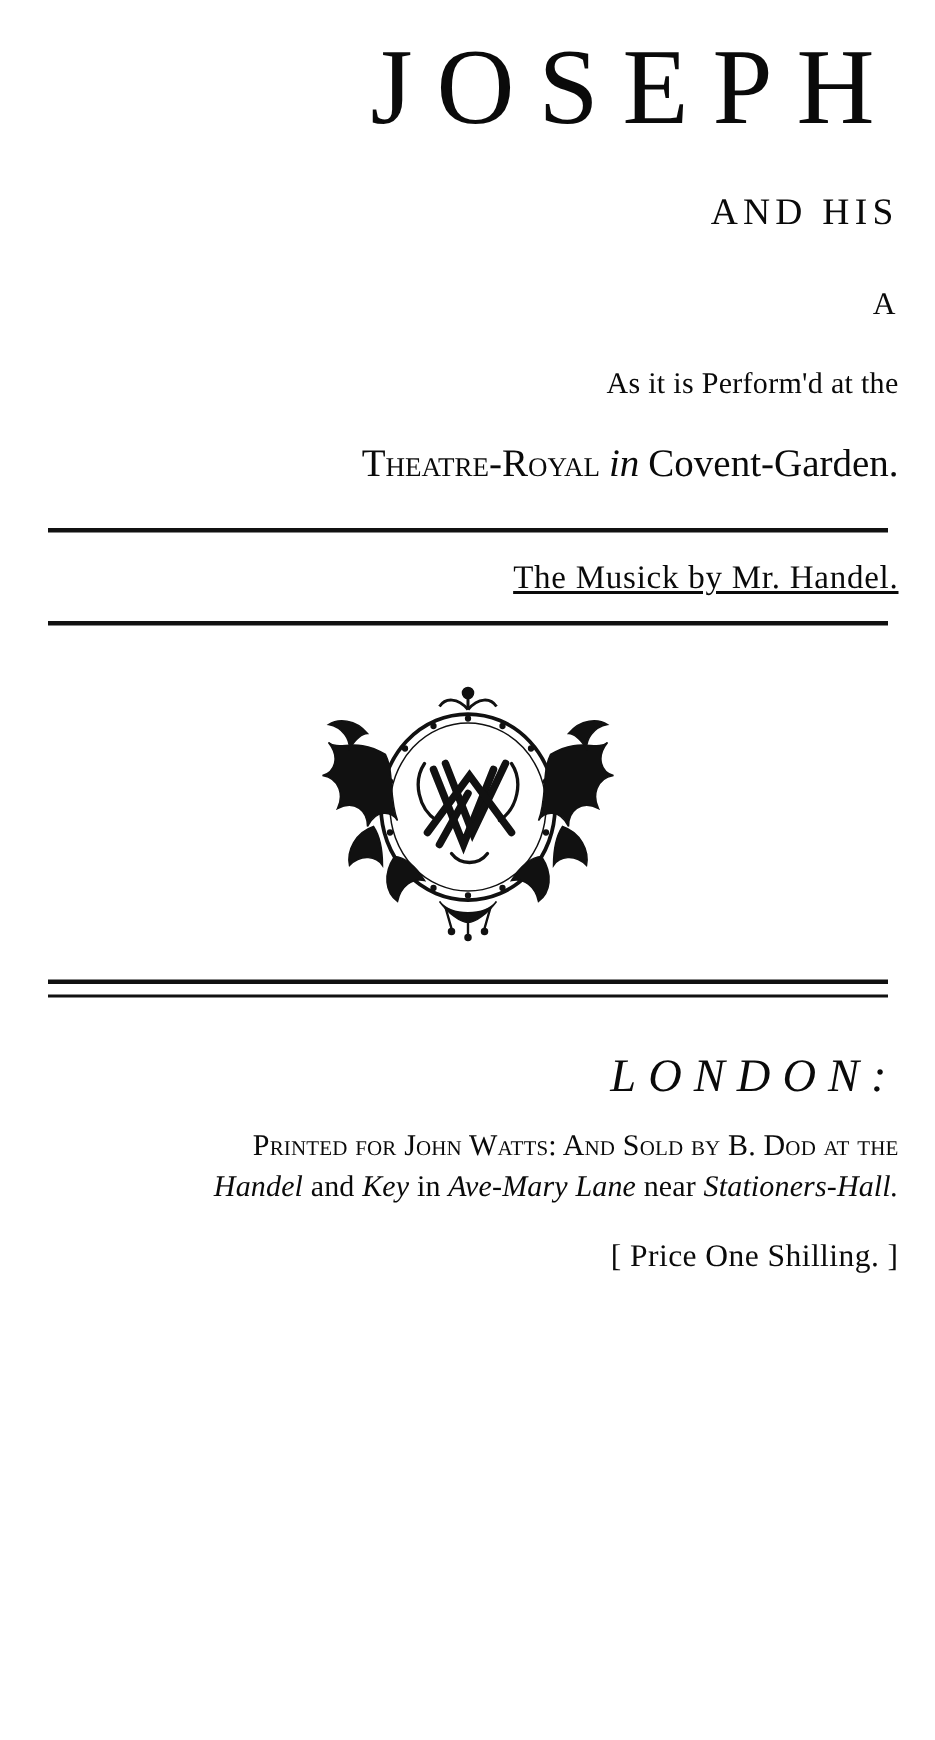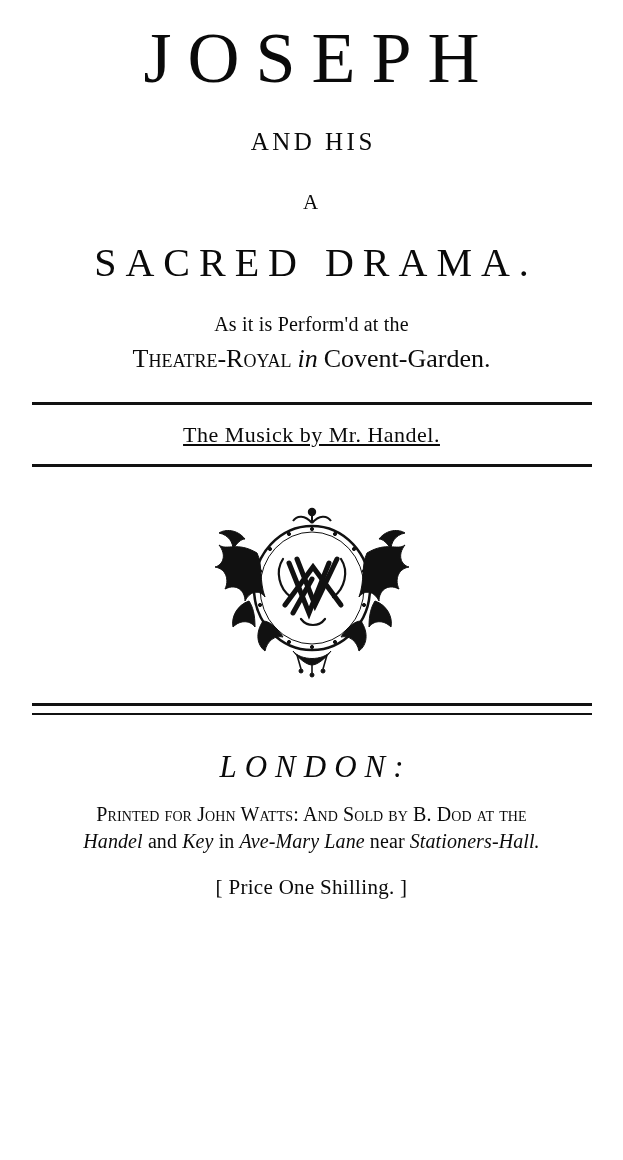--- a/index.html
+++ b/index.html
@@ -13,21 +13,21 @@
     font-family: "Liberation Serif", serif;
     color: #0a0a0a;
     overflow: hidden;
   }
   .page {
     position: relative;
     width: 623px;
     height: 1160px;
     box-sizing: border-box;
     padding: 0 24px;
-    text-align: center;
+    text-align: right;
   }
 
   
   .title-main {
     font-size: 72px;
     line-height: 1;
     letter-spacing: 16px;
     font-weight: 400;
     margin: 0;
     padding-top: 22px;
@@ -59,21 +59,21 @@
     margin-top: 28px;
     text-indent: 9px;
   }
   .asitis {
     font-size: 20px;
     margin-top: 30px;
     letter-spacing: 0.2px;
   }
   .theatre {
     font-size: 26px;
-    margin-top: 8px;
+    margin-top: 26px;
     white-space: nowrap;
   }
   .theatre .sc {
     font-size: 26px;
   }
   .smallcaps {
     font-variant: small-caps;
   }
   .ital {
     font-style: italic;
@@ -154,21 +154,20 @@
 
 <div class="page">
 
   <div class="title-main">JOSEPH</div>
 
   <div class="andhis">AND HIS</div>
 
 
   <div class="letter-a">A</div>
 
-  <div class="title-third">SACRED DRAMA.</div>
 
   <div class="asitis">As it is Perform'd at the</div>
 
   <div class="theatre">
     <span class="smallcaps sc">Theatre-Royal</span><span class="ital" style="margin:0 6px;">in</span><span>Covent-Garden.</span>
   </div>
 
   <div class="rule-block-top">
     <hr class="rule">
     <div class="musick">The Musick by Mr. Handel.</div>

